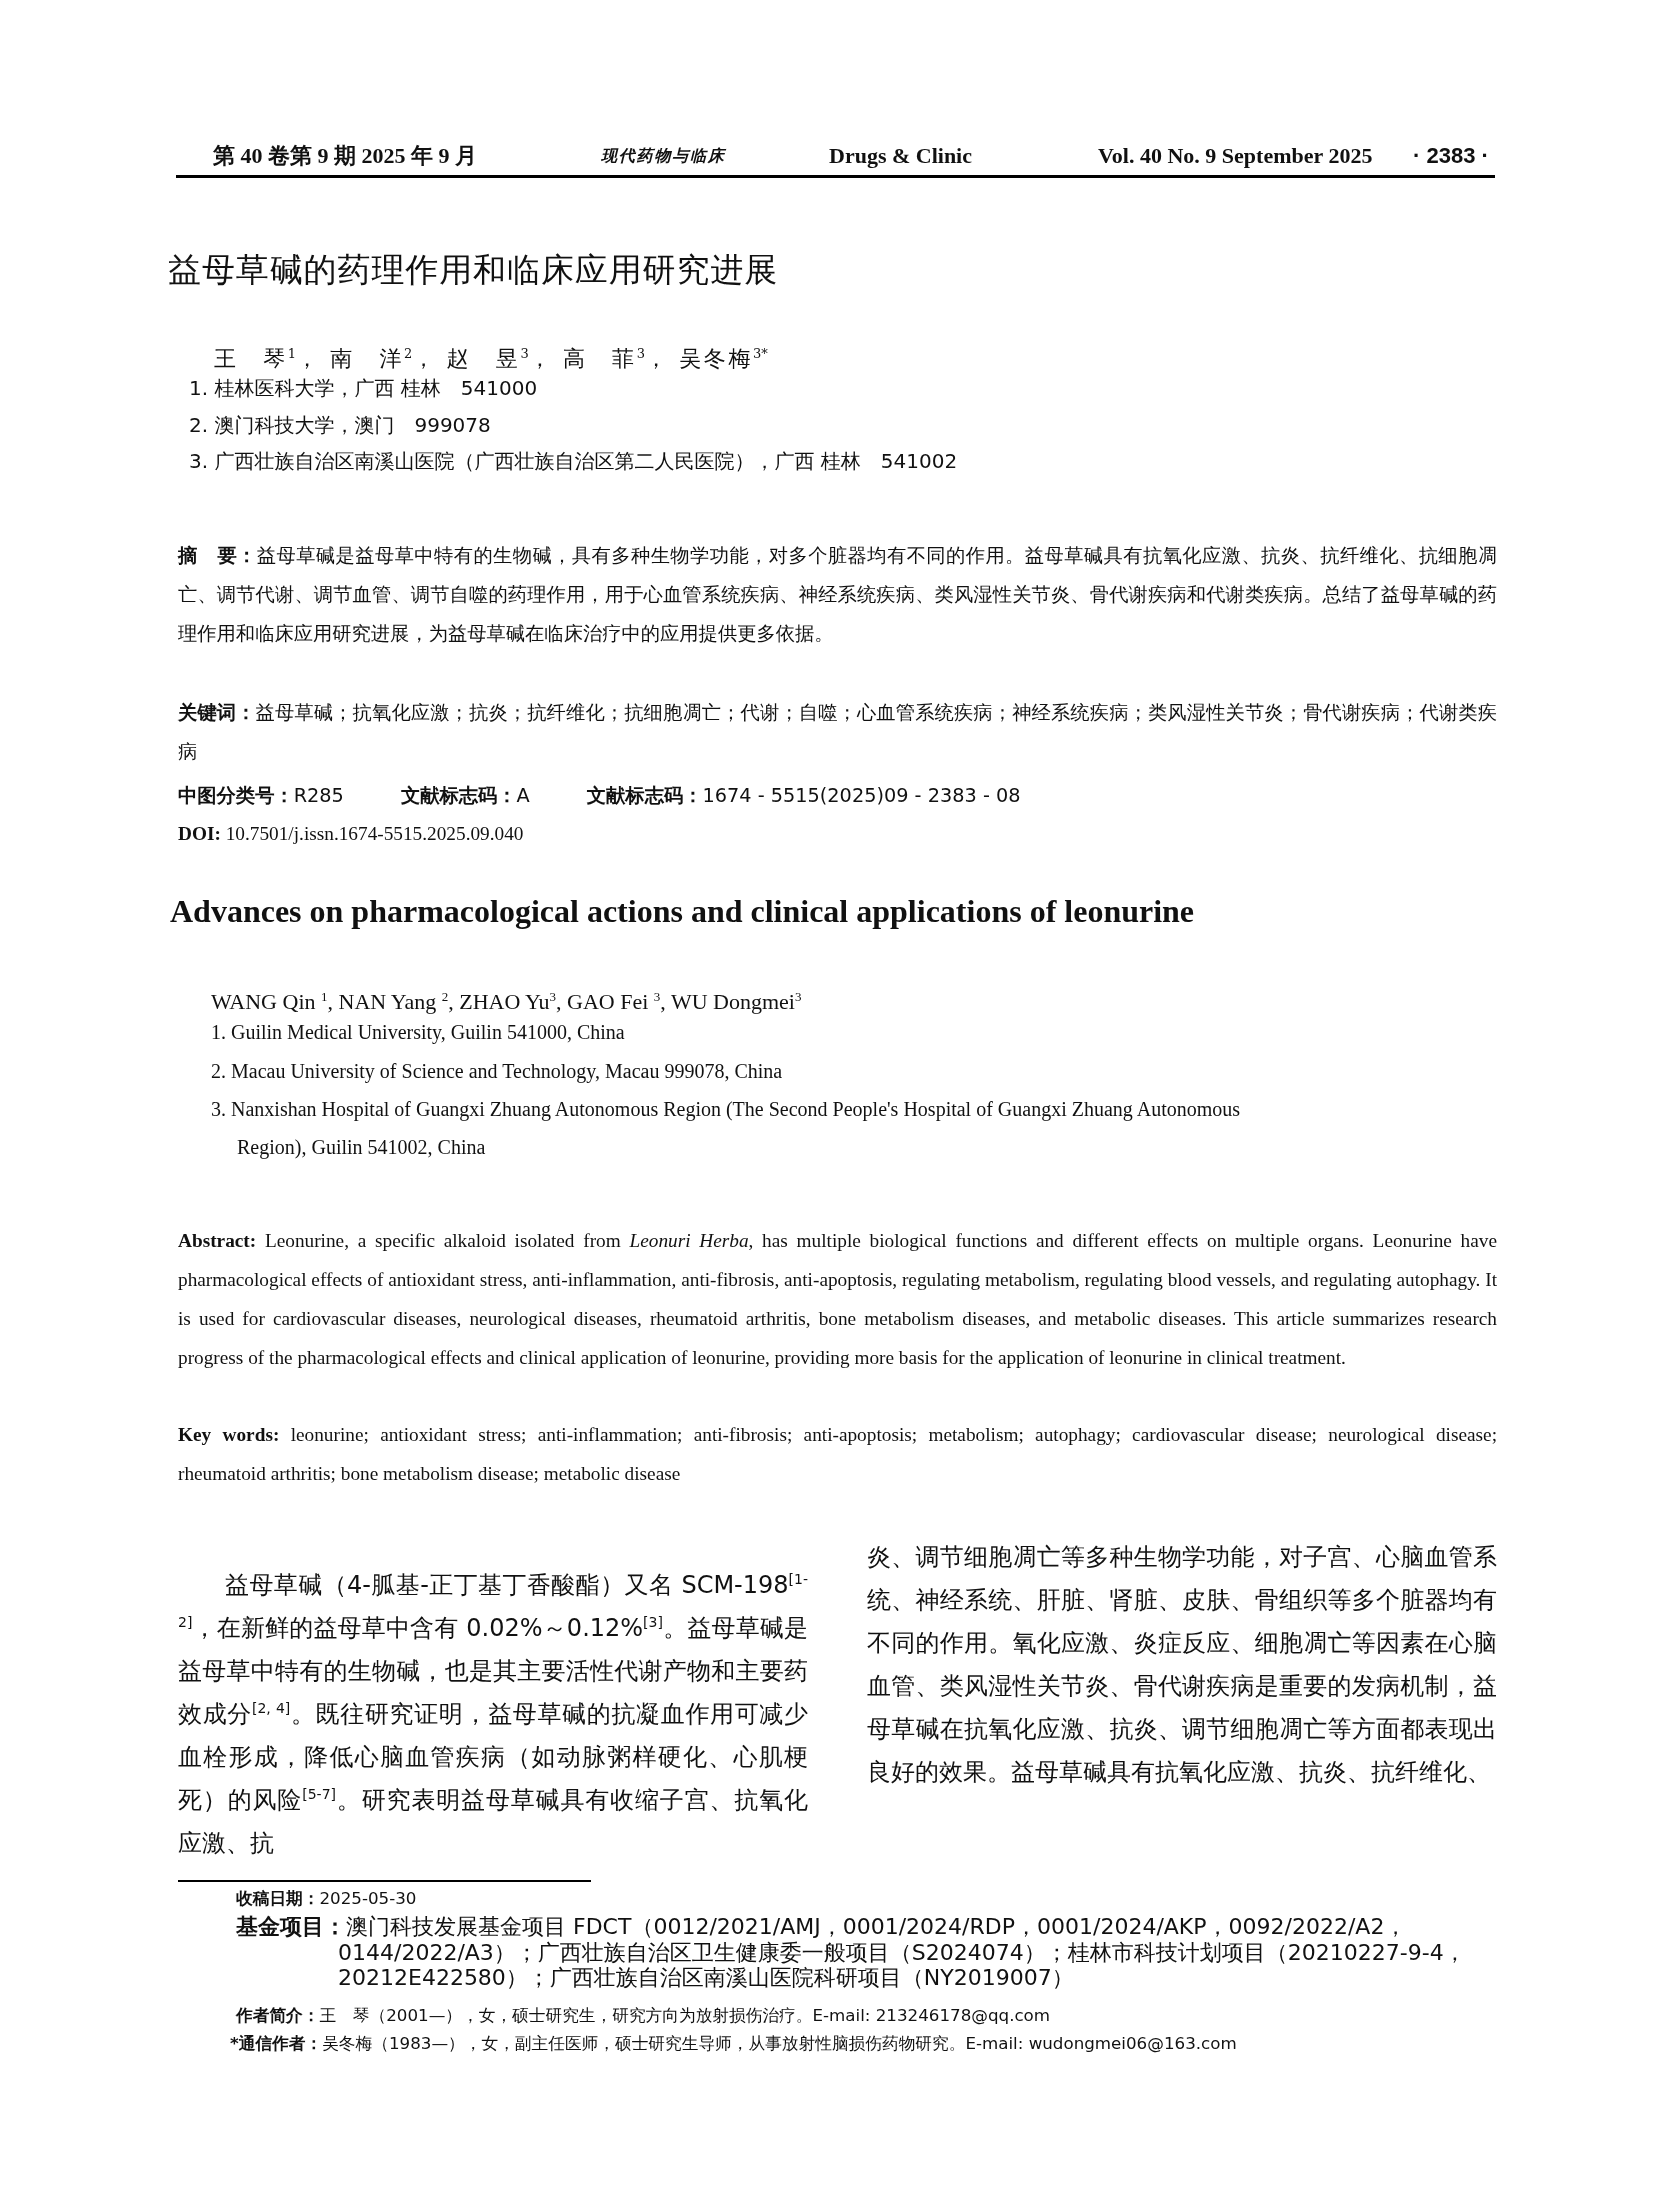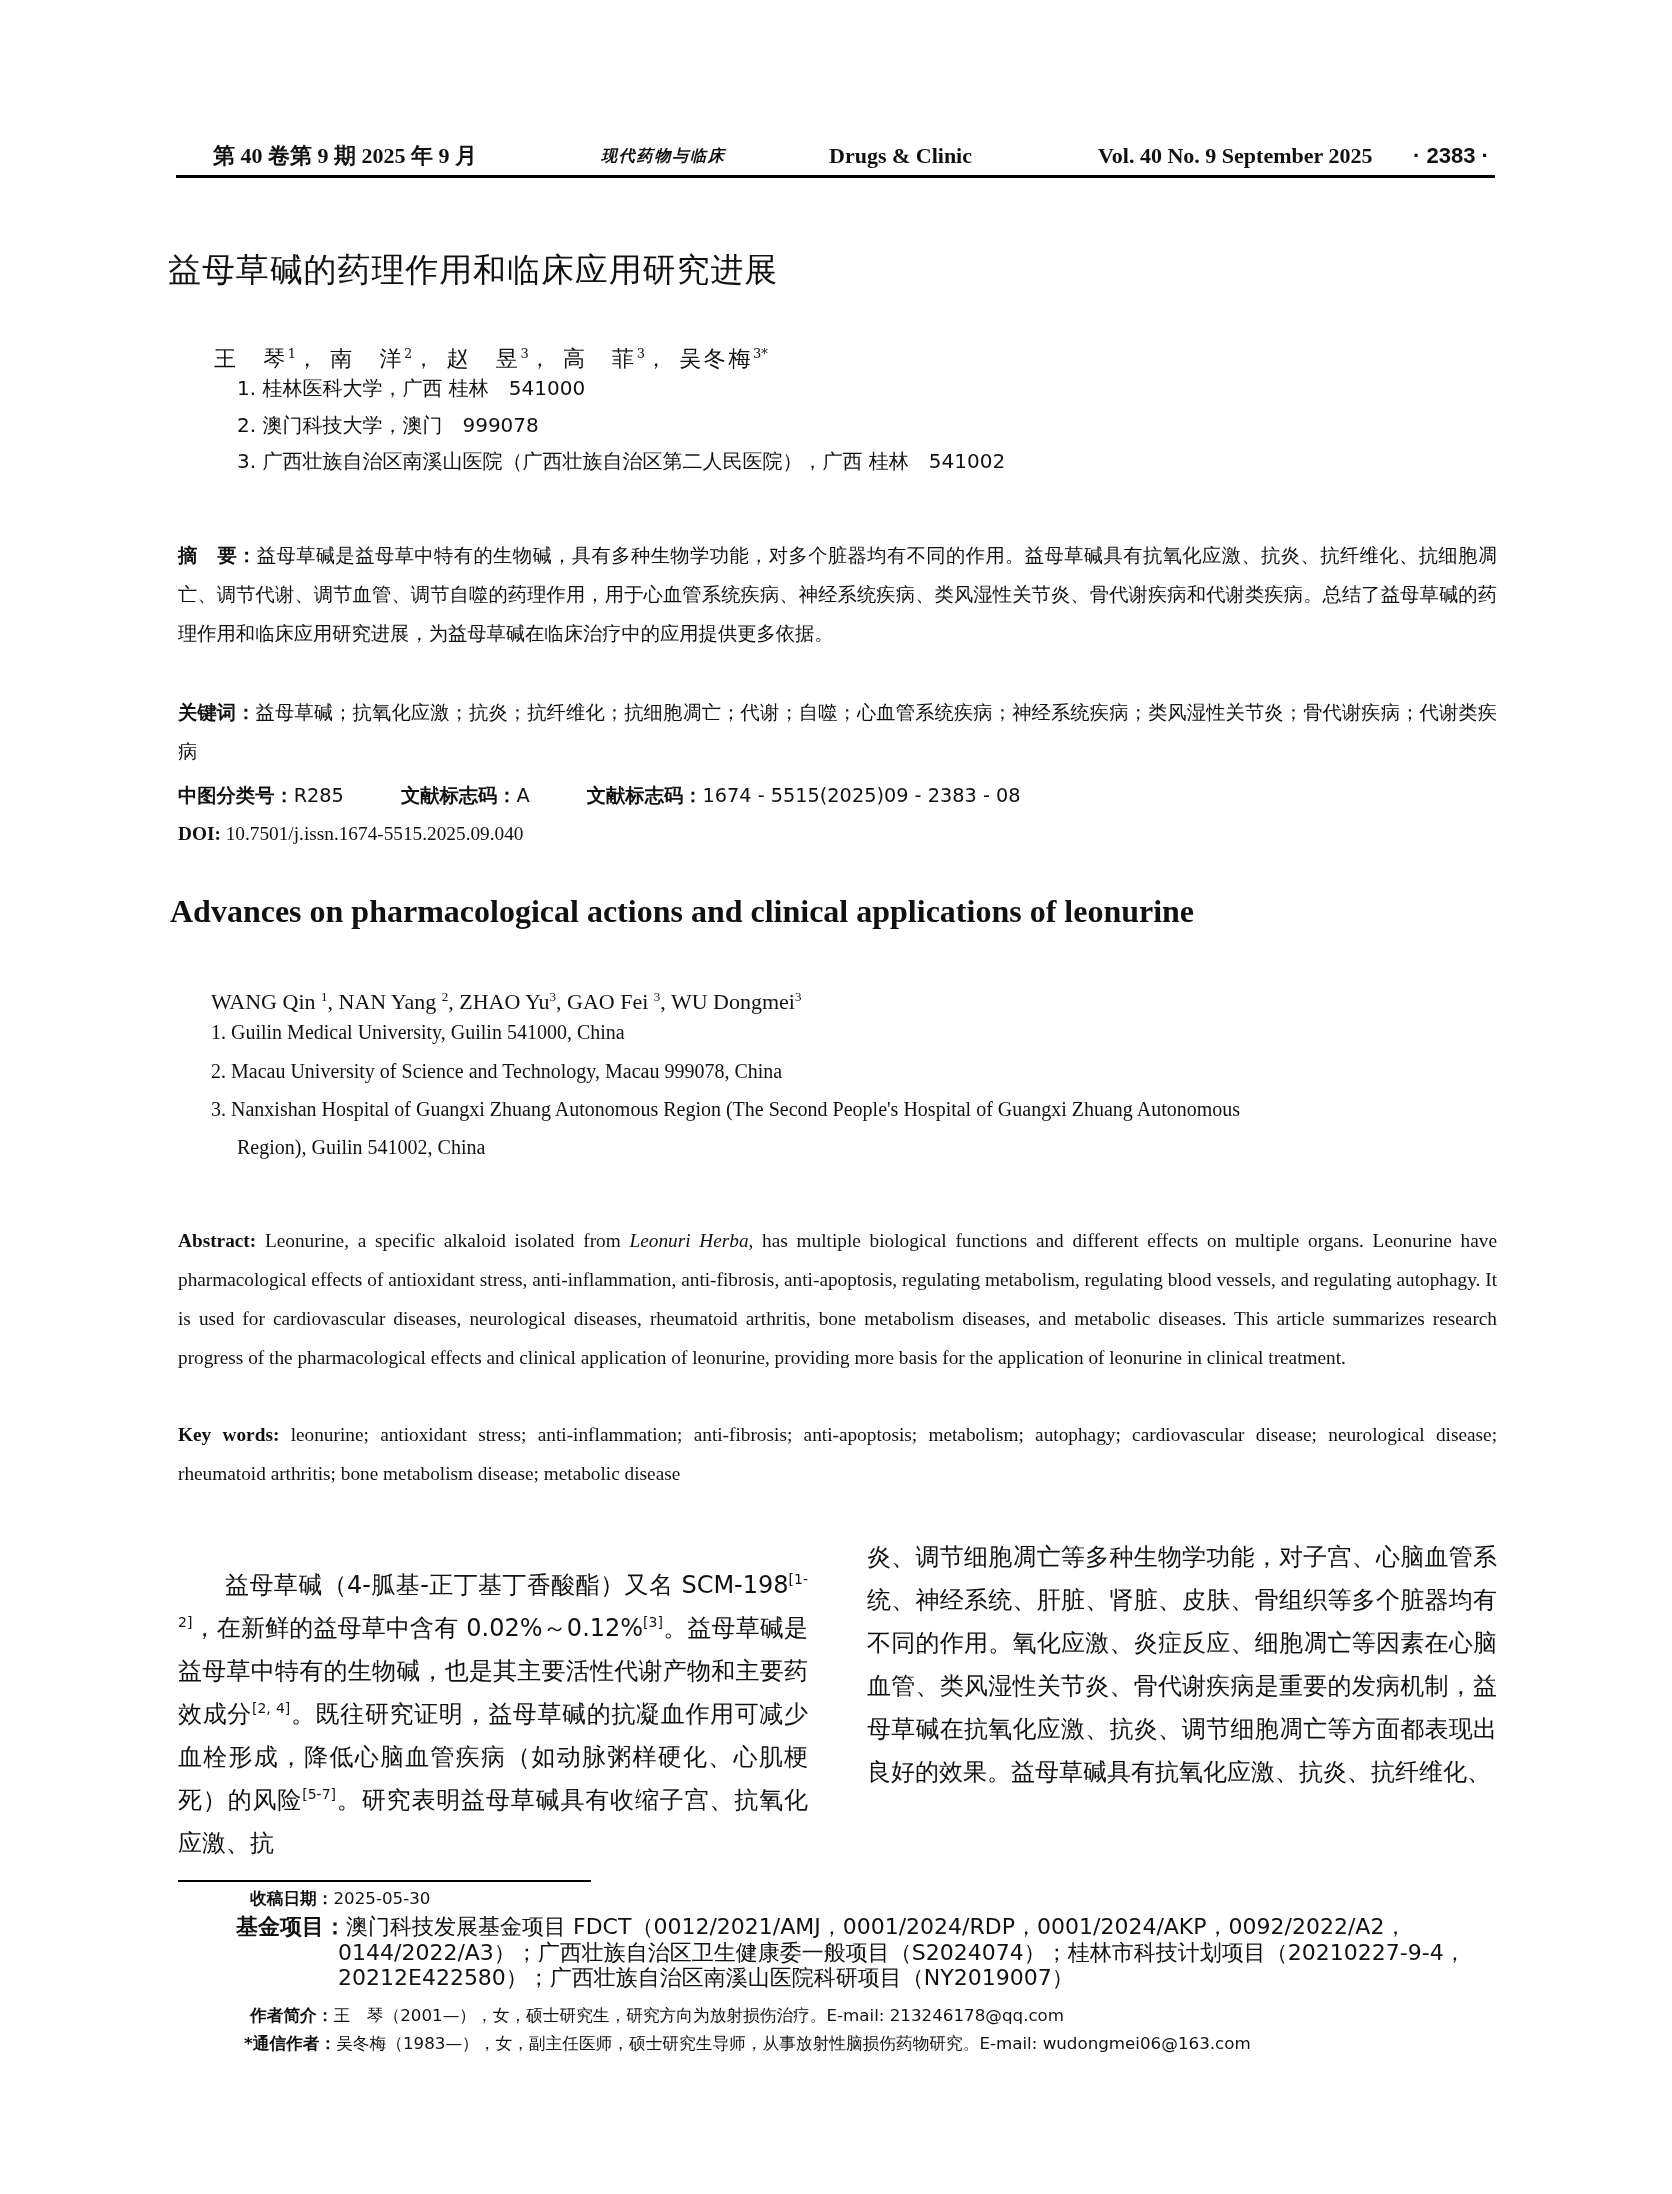--- a/index.html
+++ b/index.html
@@ -23,21 +23,21 @@
   .rh-page { left: 1237px; font-family: "Liberation Sans", sans-serif; }
   .header-rule { position: absolute; left: 176px; top: 175px; width: 1319px; height: 3.1px; background: #000; }
 
   
   .cn-title {
     left: 168px; top: 248px; font-size: 33px; line-height: 44px;
     font-family: "DejaVu Sans", "Liberation Sans", sans-serif; font-weight: normal; letter-spacing: 0.9px;
   }
   .cn-authors { left: 214px; top: 338px; font-size: 22px; line-height: 31px; letter-spacing: 2.6px; font-family: "DejaVu Serif", serif; }
   .cn-authors sup { font-size: 13px; letter-spacing: 0; }
-  .cn-aff { left: 189px; font-size: 20px; line-height: 27px; font-family: "DejaVu Sans", sans-serif; white-space: nowrap; margin-left: 48px; }
+  .cn-aff { left: 189px; font-size: 20px; line-height: 27px; font-family: "DejaVu Sans", sans-serif; white-space: nowrap; }
 
   
   .cn-para {
     left: 178px; width: 1319px; font-size: 19.3px; line-height: 39px;
     font-family: "DejaVu Sans", sans-serif; text-align: justify;
   }
   .cn-label { font-weight: bold; }
   .meta-line { left: 178px; font-size: 19.3px; line-height: 27px; font-family: "DejaVu Sans", sans-serif; white-space: nowrap; }
   .meta-line .gap { display: inline-block; width: 57px; }
 
@@ -63,21 +63,21 @@
     font-family: "DejaVu Sans", sans-serif; text-align: justify;
   }
   .col-left { left: 178px; }
   .col-right { left: 867px; }
   .col p { margin: 0; }
   .col-left p { text-indent: 47px; margin-top: 28px; }
   .col sup { font-size: 14px; line-height: 0; }
 
   
   .footnote-rule { position: absolute; left: 178px; top: 1880px; width: 413px; height: 2.2px; background: #000; }
-  .fn { left: 236px; font-size: 16.7px; line-height: 25.5px; font-family: "DejaVu Sans", sans-serif; margin-left: 14px; }
+  .fn { left: 236px; font-size: 16.7px; line-height: 25.5px; font-family: "DejaVu Sans", sans-serif; }
   .fn .fn-label { font-weight: bold; }
   .fn-block { left: 236px; width: 1259px; font-size: 22px; line-height: 25.5px; font-family: "DejaVu Sans", sans-serif; }
   .fn-block .fn-label { font-weight: bold; float: left; }
   .fn-block .fn-body { margin-left: 102px; display: block; }
 </style>
 </head>
 <body>
 
 <div class="running-header">
   <span class="rh-vol-cn">第 40 卷第 9 期   2025 年 9 月</span>

